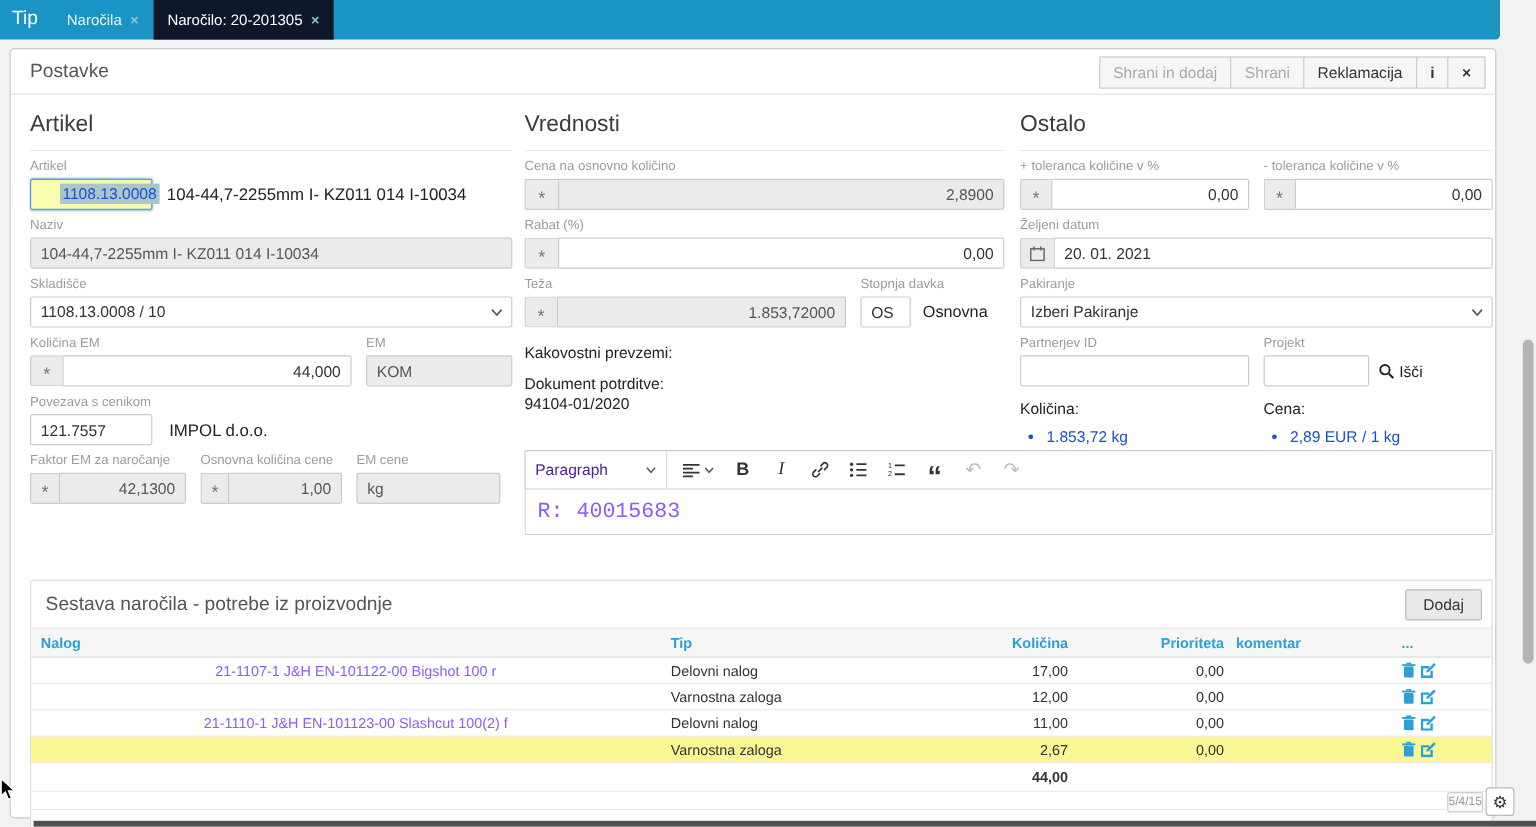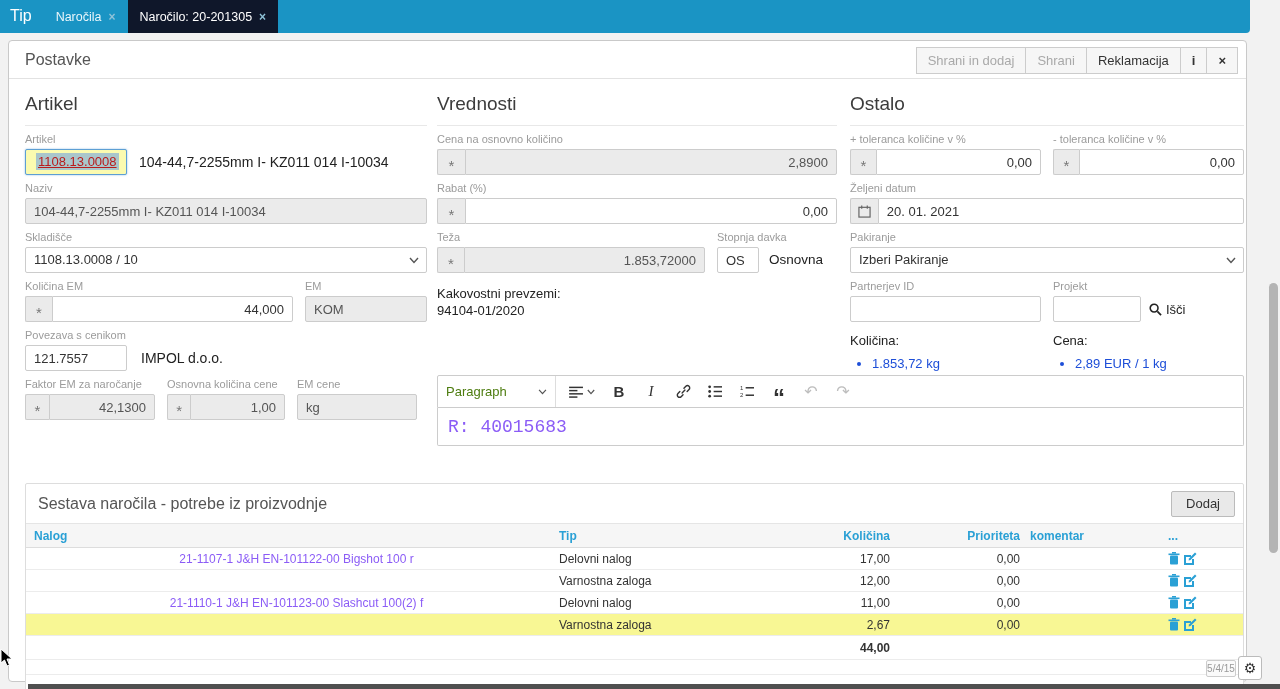--- a/index.html
+++ b/index.html
@@ -43,35 +43,35 @@
   .ig { display:flex; }
   .ig .addon { width:30px; height:26px; background:#ebebeb; border:1px solid #ccc; border-right:none;
                border-radius:2px 0 0 2px; text-align:center; color:#777; font-size:15px; line-height:26px; }
   .ig .addon span { display:inline-block; transform:translateY(3px); }
   .ig input { border-radius:0 2px 2px 0; }
   .row { display:flex; gap:12px; }
   .sel { position:relative; padding:0 22px 0 8px; line-height:24px; cursor:pointer; white-space:nowrap; overflow:hidden; }
   .sel svg { position:absolute; right:7px; top:9px; }
   .inline-val { font-size:14px; color:#222; line-height:26px; white-space:nowrap; }
   .yellow-inp { width:102px; height:26px; border:1px solid #5d9fd4; border-radius:2px; background:#fbfbb0;
-                padding:0 10px; line-height:24px; font-size:13px; color:#b91c1c; box-shadow:0 0 2px rgba(90,160,215,.7);text-decoration:underline; }
+                padding:0 24px; line-height:24px; font-size:13px; color:#1d4ed8; box-shadow:0 0 2px rgba(90,160,215,.7); }
   .yellow-inp span { background:#a9c6cb; padding:1px 2px; }
   .static-line { font-size:13px; color:#222; line-height:17px; }
   .mt12 { margin-top:12px; }
   ul.blist { margin:6px 0 0 22px; }
   ul.blist li { font-size:13px; color:#1d4ed8; line-height:18px; }
 
   
   .search-btn { display:flex; align-items:center; gap:4px; margin-left:8px; font-size:13px; color:#222; cursor:pointer; }
 
   
   .opis { position:absolute; left:428px; top:296px; width:807px; }
   .ed-toolbar { display:flex; align-items:center; height:33px; border:1px solid #ccc; border-radius:2px 2px 0 0; background:#fff; }
   .ed-par { display:flex; align-items:center; justify-content:space-between; width:118px; padding:0 8px; height:100%;
-            border-right:1px solid #ddd; font-size:13px; color:#4d7c0f; cursor:pointer; }
+            border-right:1px solid #ddd; font-size:13px; color:#4c1d95; cursor:pointer; }
   .ed-btn { width:30px; height:26px; display:flex; align-items:center; justify-content:center; margin:0 1px; cursor:pointer;
             font-size:14px; color:#333; }
   .ed-btn.b { font-weight:bold; font-size:15px; }
   .ed-btn.i { font-style:italic; font-family:"Liberation Serif","DejaVu Serif",serif; font-size:15px; }
   .ed-btn.quote { font-size:24px; font-weight:bold; line-height:8px; padding-top:12px; }
   .ed-btn.dim2 { color:#bdbdbd; font-size:16px; }
   .ed-content { border:1px solid #ccc; border-top:none; border-radius:0 0 2px 2px; height:38px; padding:9px 10px;
                 font-size:18px; color:#8b5cf6;font-family:Liberation Mono, monospace; }
 
   
@@ -238,20 +238,21 @@
           <div>
             <div class="lbl">Stopnja davka</div>
             <div class="row" style="gap:10px;">
               <input class="inp" style="width: 42px;" value="OS">
               <div class="inline-val" style="font-size:13.5px;">Osnovna</div>
             </div>
           </div>
         </div>
 
         <div class="static-line mt12">Kakovostni prevzemi:</div>
+        <div class="static-line" style="margin-top:9px;">Dokument potrditve:</div>
         <div class="static-line">94104-01/2020</div>
       </div>
 
       <div class="fcol col3">
         <div class="sec-title">Ostalo</div>
 
         <div class="fld row">
           <div style="width:191px;">
             <div class="lbl">+ toleranca količine v %</div>
             <div class="ig">

